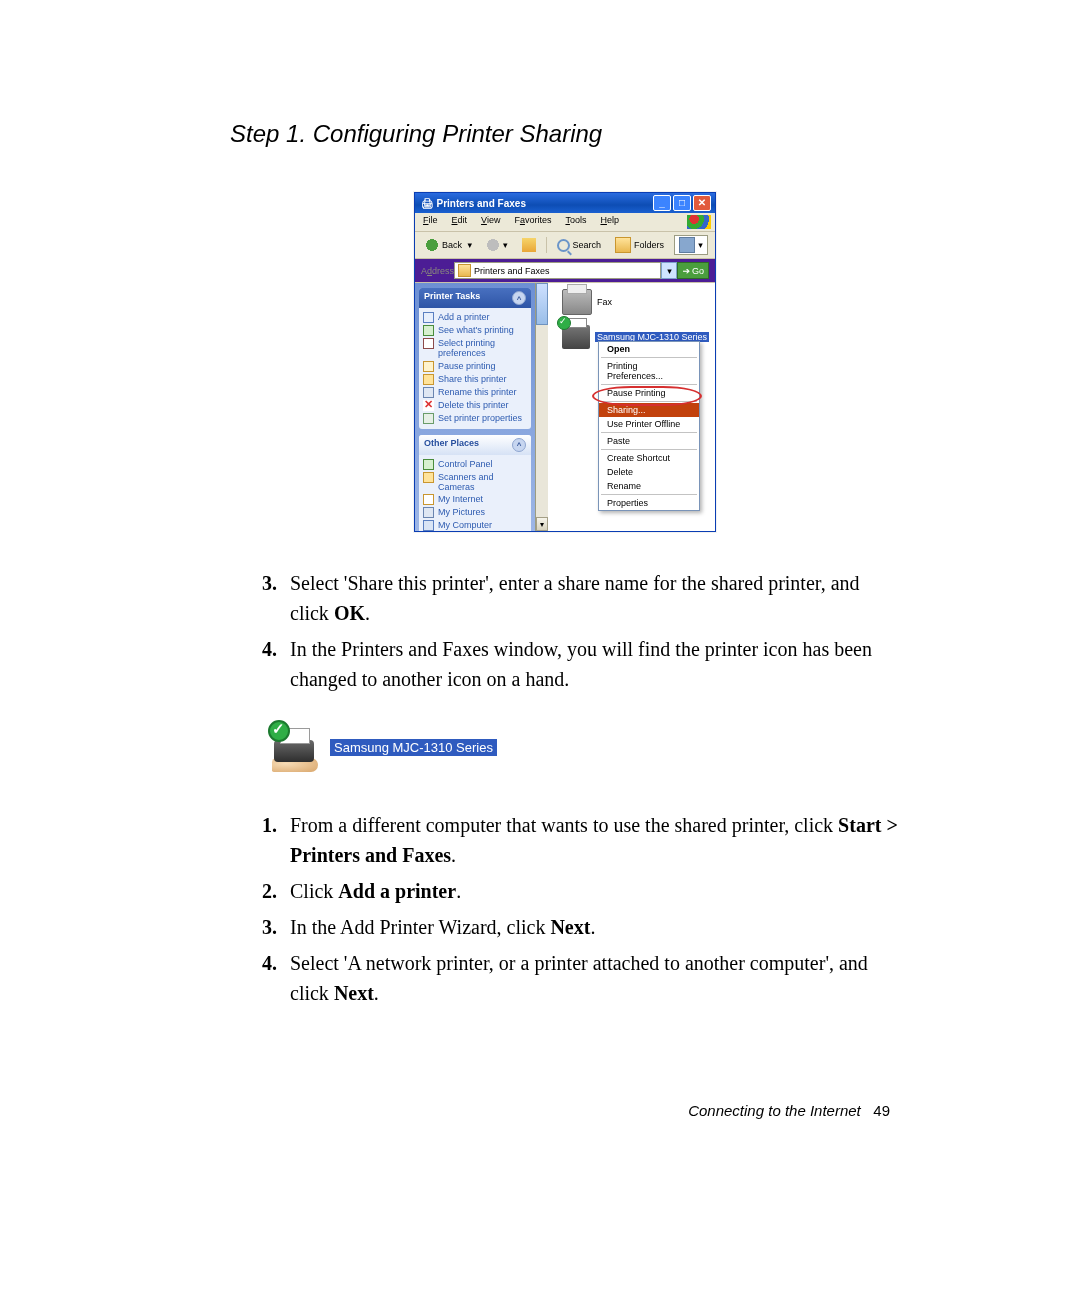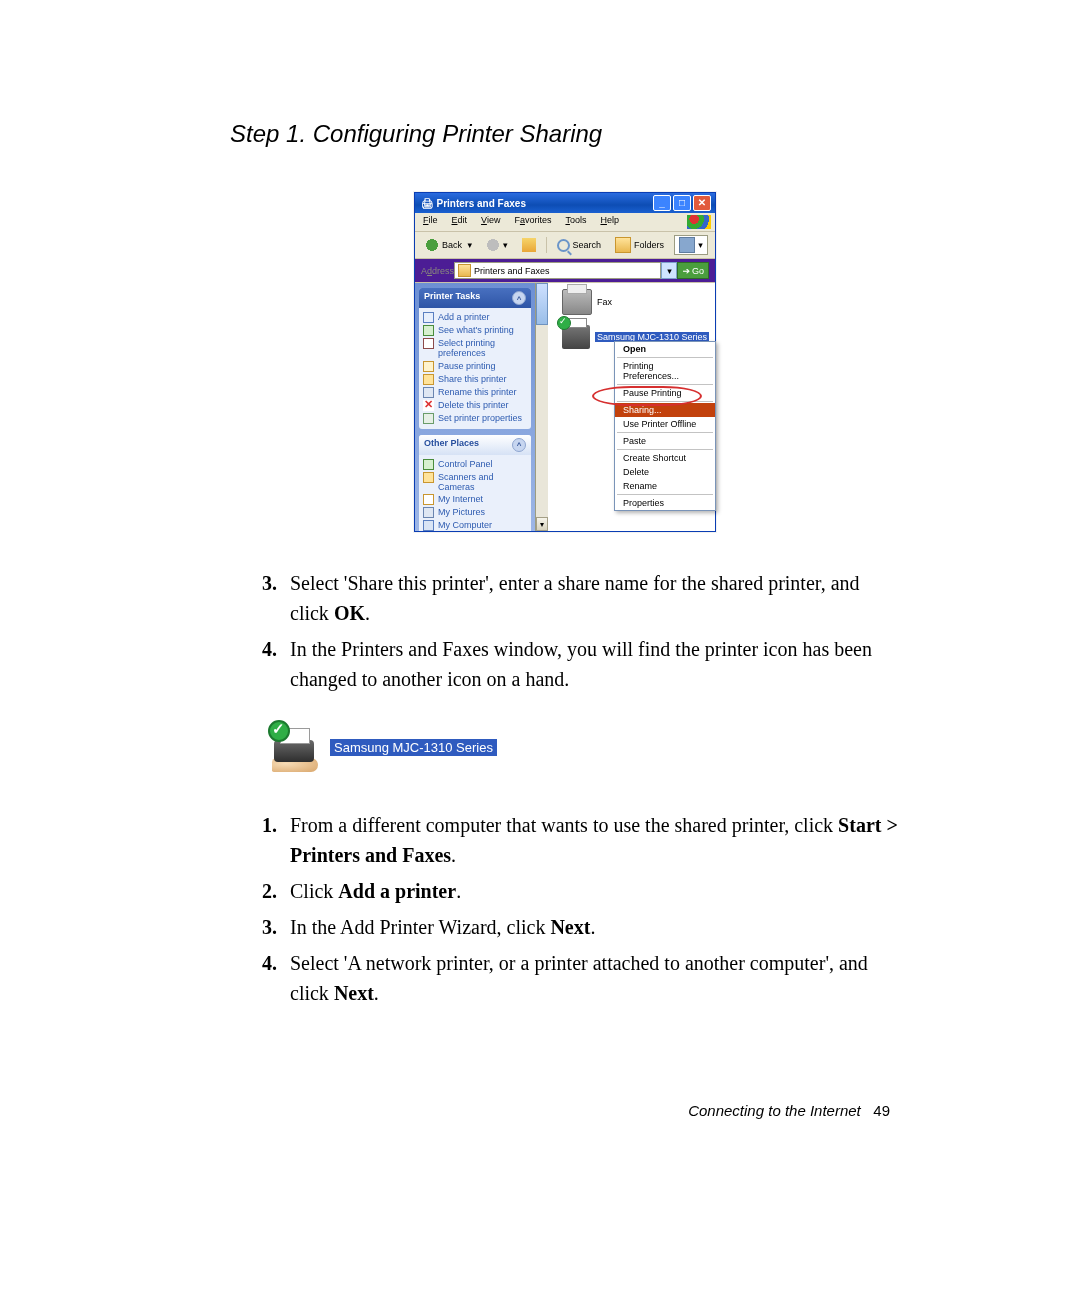--- a/index.html
+++ b/index.html
@@ -231,21 +231,21 @@
             <div class="pic fax-pic"></div>
             <span class="lbl">Fax</span>
           </div>
           <div class="item" style="top:42px;left:26px">
             <div class="pic prn-pic">
                 <span class="chk"></span>
               </div>
             <span class="lbl sel">Samsung MJC-1310 Series</span>
           </div>
 
-          <div class="ctx" style="top:58px;left:78px">
+          <div class="ctx" style="top:58px;left:62px">
             <div><b>Open</b></div>
             <div class="sep"></div>
             <div>Printing Preferences...</div>
             <div class="sep"></div>
             <div>Pause Printing</div>
             <div class="sep"></div>
             <div class="hl">Sharing...</div>
             <div>Use Printer Offline</div>
             <div class="sep"></div>
             <div>Paste</div>

